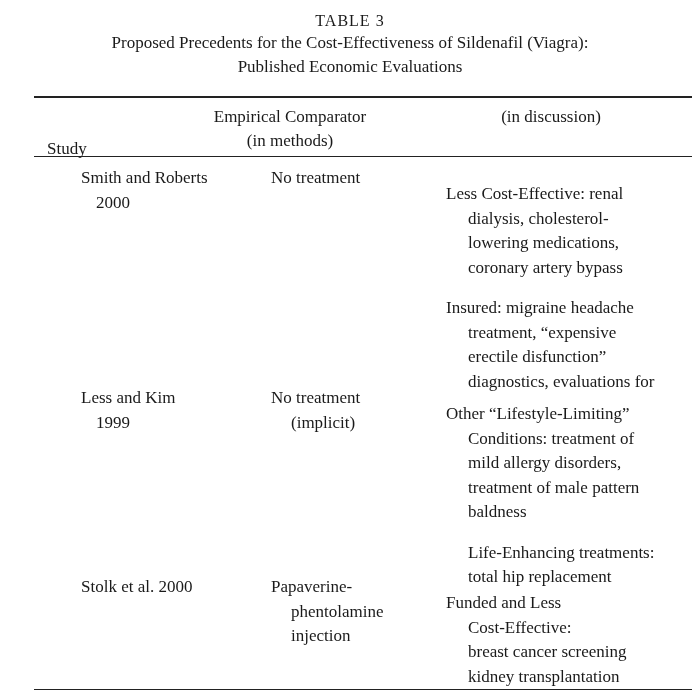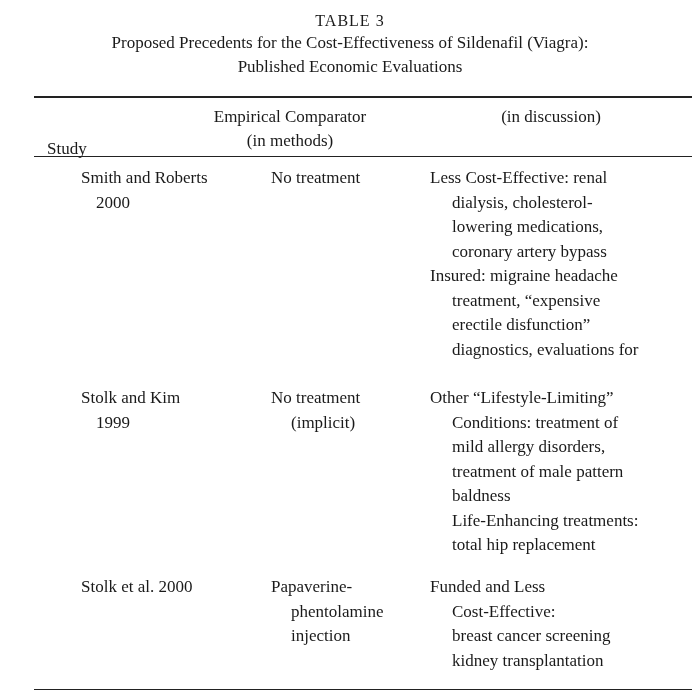--- a/index.html
+++ b/index.html
@@ -17,21 +17,21 @@
     .rule-bottom { top: 689px; height: 1px; }
     .hdr { position: absolute; font-size: 17px; line-height: 24px; }
     .hdr-study { left: 35px; top: 137px; margin-left: 12px; }
     .hdr-comp { left: 196px; width: 188px; top: 105px; text-align: center; }
     .hdr-serv { left: 420px; width: 262px; top: 105px; text-align: center; }
     .row { position: absolute; left: 0; width: 700px; font-size: 17px; line-height: 24.5px; }
     .cell { position: absolute; top: 0; }
     .c-study { left: 35px; width: 165px; margin-left: 46px; }
     .c-comp { left: 247px; width: 160px; margin-left: 24px; }
     .c-serv { left: 430px; width: 265px; }
-    .entry { margin: 0; }
+    .entry { margin: 16px; }
   </style>
 </head>
 <body>
 
 <div class="caption cap-label">TABLE 3</div>
 <div class="caption cap-title">
   <div>Proposed Precedents for the Cost-Effectiveness of Sildenafil (Viagra):</div>
   <div>Published Economic Evaluations</div>
 </div>
 
@@ -67,21 +67,21 @@
       <div>Insured: migraine headache</div>
       <div style="padding-left:22px">treatment, “expensive</div>
       <div style="padding-left:22px">erectile disfunction”</div>
       <div style="padding-left:22px">diagnostics, evaluations for</div>
     </div>
   </div>
 </div>
 
 <div class="row" style="top:386px;">
   <div class="cell c-study">
-    <div>Stolk and Kim</div>
+    <div>Less and Kim</div>
     <div style="padding-left:15px">1999</div>
   </div>
   <div class="cell c-comp">
     <div>No treatment</div>
     <div style="padding-left:20px">(implicit)</div>
   </div>
   <div class="cell c-serv">
     <div class="entry">
       <div>Other “Lifestyle-Limiting”</div>
       <div style="padding-left:22px">Conditions: treatment of</div>

